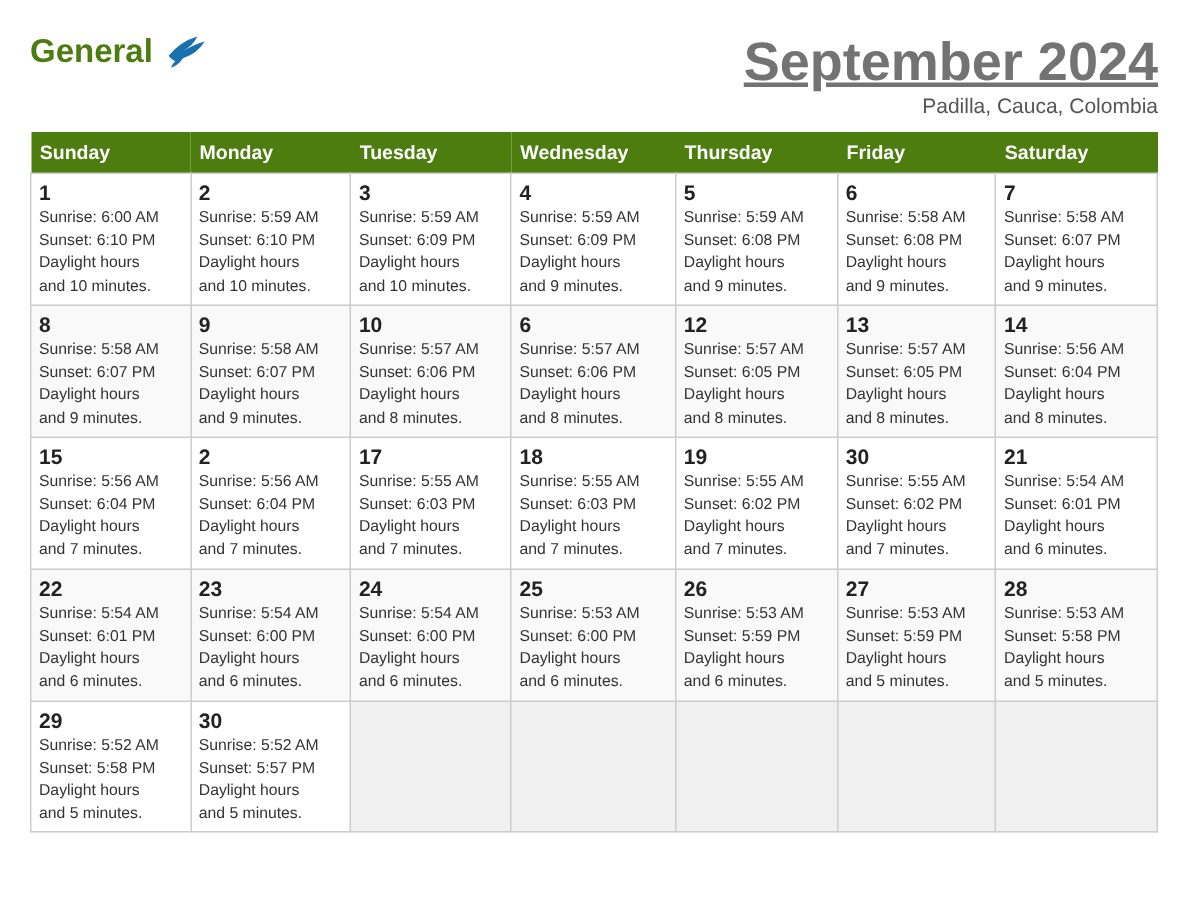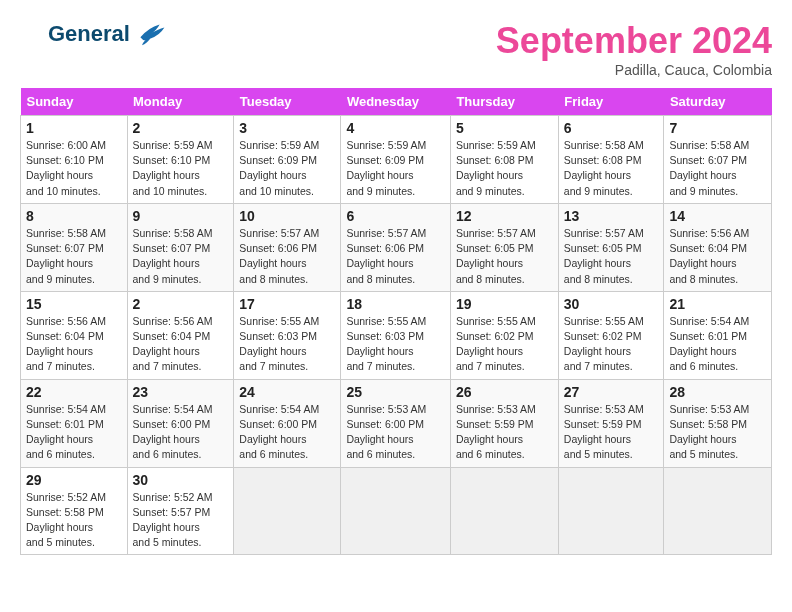--- a/index.html
+++ b/index.html
@@ -20,47 +20,47 @@
       display: flex;
       align-items: center;
     }
     .logo-text {
       font-size: 22px;
       font-weight: bold;
       color: #333;
       line-height: 1.1;
     }
     .logo-text span {
-      color: #0c4a6e;
-      margin-left: 28px;
+      color: #4d7c0f;
     }
     .logo-bird {
       width: 32px;
       height: 28px;
       margin-left: 4px;
     }
     .title-block {
       text-align: right;
     }
     .month-title {
       font-size: 36px;
       font-weight: bold;
-      color: #ec4899;
+      color: #737373;
+      text-decoration: underline;
     }
     .subtitle {
       font-size: 14px;
       color: #555;
     }
     table {
       width: 100%;
       border-collapse: collapse;
       font-size: 11px;
     }
     thead tr th {
-      background-color: #d946ef;
+      background-color: #4d7c0f;
       color: #fff;
       text-align: left;
       padding: 6px 6px;
       font-size: 13px;
       font-weight: bold;
     }
     tbody tr td {
       border: 1px solid #ccc;
       vertical-align: top;
       padding: 4px 5px;

